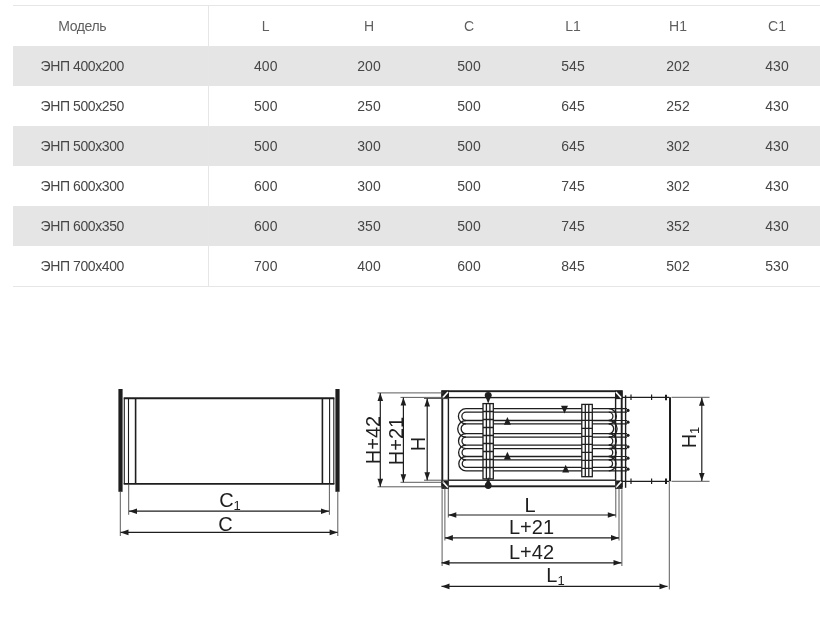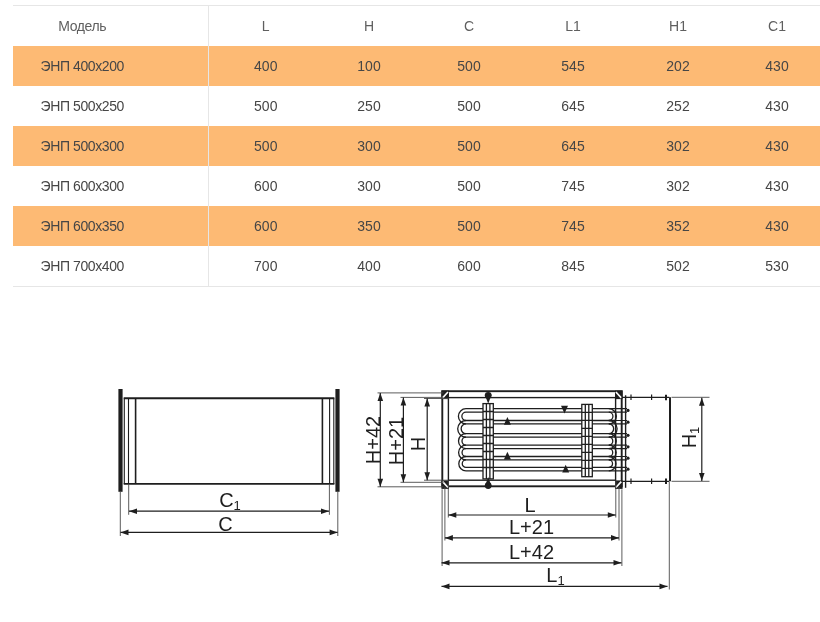--- a/index.html
+++ b/index.html
@@ -1,20 +1,20 @@
 <!DOCTYPE html>
 <html><head>
 <meta charset="utf-8">
 <style>
 html,body{margin:0;padding:0;background:#ffffff;}
 .page{position:relative;width:820px;height:622px;background:#ffffff;font-family:"Liberation Sans",sans-serif;overflow:hidden;}
 table.spec{position:absolute;left:13px;top:5px;width:820px;border-collapse:collapse;table-layout:fixed;border-top:1px solid #e6e6e6;border-bottom:1px solid #e6e6e6;padding-left:9px;}
 table.spec td{height:40px;padding:0;font-size:14px;font-weight:400;color:#464646;text-align:center;vertical-align:middle;}
 table.spec tr.hd td{color:#5f5f5f;}
-table.spec tr.alt td{background:#fdba74;}
+table.spec tr.alt td{background:#e5e5e5;}
 table.spec td:last-child{padding-right:12px;}
 table.spec td.c1{border-right:1px solid #e6e6e6;padding-right:56px;letter-spacing:-0.4px;}
 svg{position:absolute;left:0;top:0;}
 </style>
 </head>
 <body>
 <div class="page">
 
 <table class="spec">
 <colgroup>
@@ -34,21 +34,21 @@
           <td>H</td>
           <td>C</td>
           <td>L1</td>
           <td>H1</td>
           <td>C1</td>
         </tr>
 
 <tr class="alt">
           <td class="c1">ЭНП 400х200</td>
           <td>400</td>
-          <td>100</td>
+          <td>200</td>
           <td>500</td>
           <td>545</td>
           <td>202</td>
           <td>430</td>
         </tr>
 
 <tr>
           <td class="c1">ЭНП 500х250</td>
           <td>500</td>
           <td>250</td>

